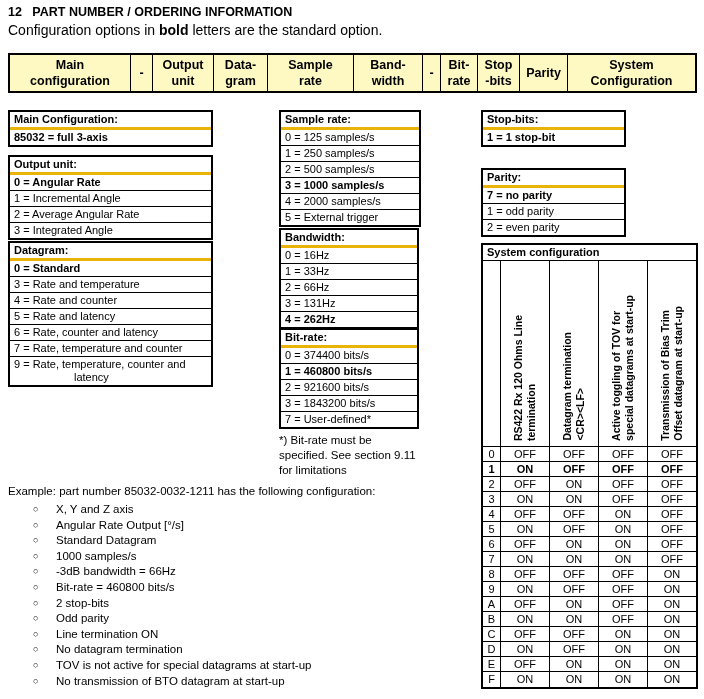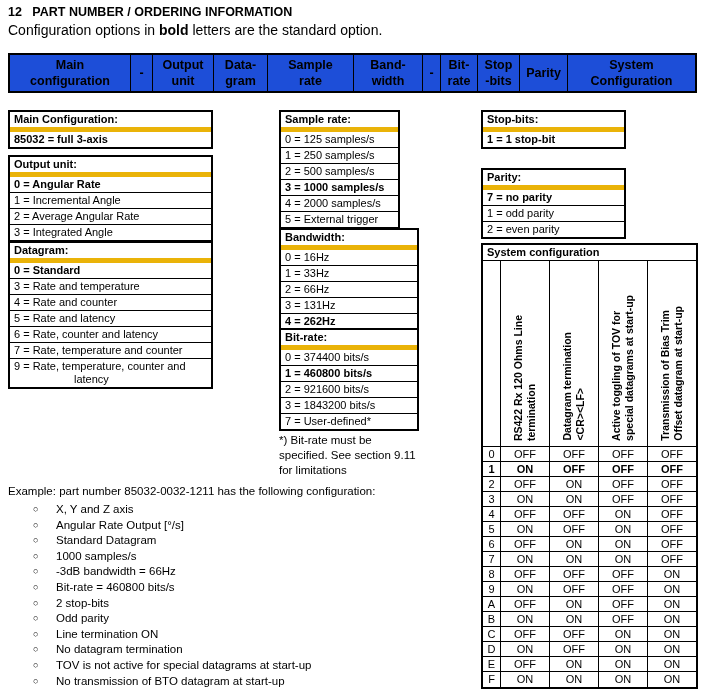--- a/index.html
+++ b/index.html
@@ -10,31 +10,31 @@
     padding-left:12px;
   }
   .abs{position:absolute;}
   .bold{font-weight:bold;}
 
   
   #title{left:8px;top:5px;font-size:12.5px;font-weight:bold;white-space:pre;}
   #subtitle{left:8px;top:22px;font-size:14px;white-space:pre;}
 
   
-  .order-table{display:flex;align-items:stretch;border:2px solid #000;height:40px;box-sizing:border-box;background:#1d4ed8;}
+  .order-table{display:flex;align-items:stretch;border:2px solid #000;height:40px;box-sizing:border-box;background:#fef9c3;}
   .order-cell{
     display:flex;align-items:center;justify-content:center;text-align:center;
     font-weight:bold;font-size:12.5px;line-height:16px;white-space:pre-line;
     box-sizing:border-box;padding:0 1px;
   }
   .order-cell + .order-cell{border-left:1px solid #000;}
 
   
   .opt-table{border:2px solid #000;box-sizing:border-box;background:#fff;}
-  .opt-head{font-weight:bold;border-bottom:5px solid #eab308;padding:1px 4px;line-height:13px;}
+  .opt-head{font-weight:bold;border-bottom:3px solid #eab308;padding:1px 4px;line-height:13px;}
   .opt-row{border-bottom:1px solid #000;padding:1px 4px;line-height:13px;}
   .opt-row:last-child{border-bottom:none;}
   #datagram-table .opt-row{padding-left:64px;text-indent:-60px;}
 
   
   #bitrate-note{left:279px;top:433px;width:142px;font-size:11.5px;line-height:15px;}
 
   
   .sc-table{border:2px solid #000;box-sizing:border-box;background:#fff;}
   .sc-title{font-weight:bold;border-bottom:1px solid #000;padding:1px 4px;line-height:13px;}
@@ -122,21 +122,21 @@
     <div class="opt-row bold">0 = Standard</div>
         <div class="opt-row">3 = Rate and temperature</div>
         <div class="opt-row">4 = Rate and counter</div>
         <div class="opt-row">5 = Rate and latency</div>
         <div class="opt-row">6 = Rate, counter and latency</div>
         <div class="opt-row">7 = Rate, temperature and counter</div>
         <div class="opt-row">9 = Rate, temperature, counter and latency</div>
       </div>
   </div>
 
-  <div class="abs opt-table" style="left:279px;top:110px;width:121px;">
+  <div class="abs opt-table" style="left:279px;top:110px;width:142px;">
     <div class="opt-head">Sample rate:</div>
     <div>
 
     <div class="opt-row">0 = 125 samples/s</div>
         <div class="opt-row">1 = 250 samples/s</div>
         <div class="opt-row">2 = 500 samples/s</div>
         <div class="opt-row bold">3 = 1000 samples/s</div>
         <div class="opt-row">4 = 2000 samples/s</div>
         <div class="opt-row">5 = External trigger</div>
       </div>

